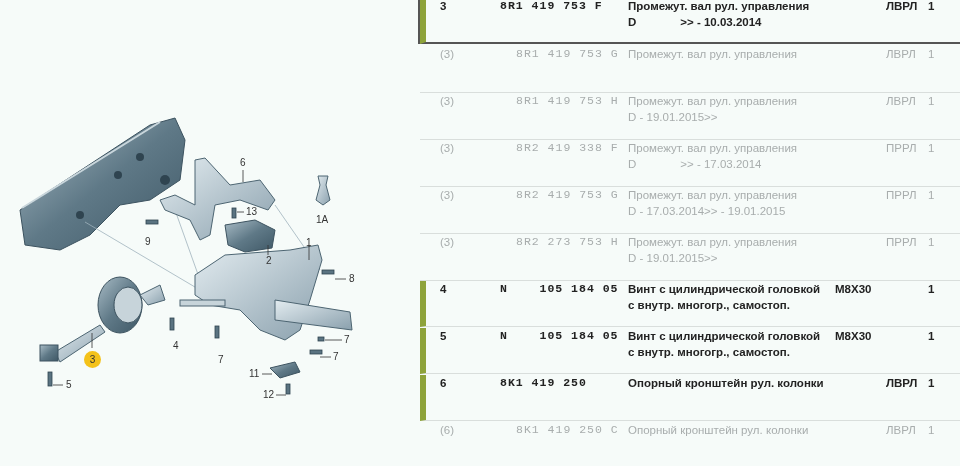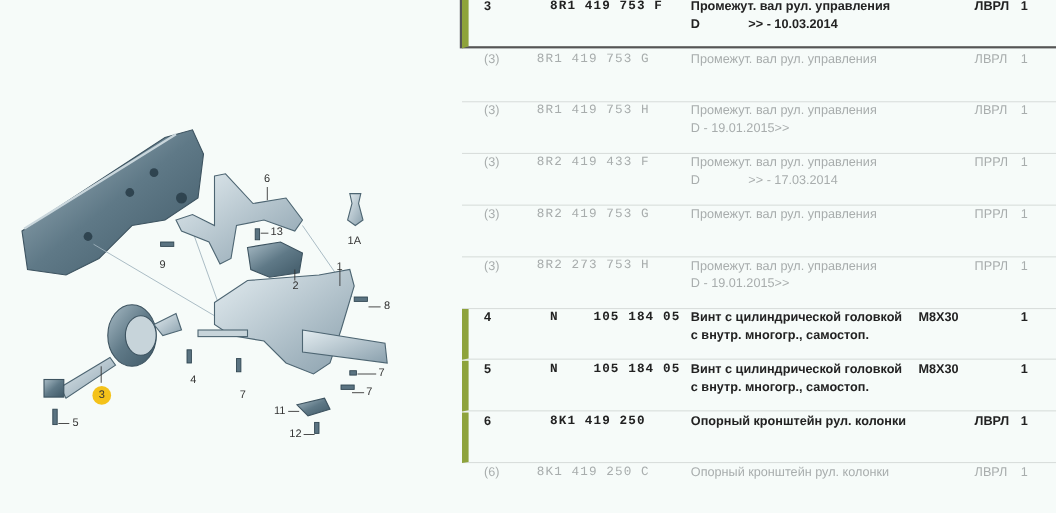--- a/index.html
+++ b/index.html
@@ -43,21 +43,21 @@
     font-weight:bold; color:#222;
   }
   .row.current::before {
     content:""; position:absolute; left:-8px; top:0; bottom:-2px; width:2px; background:#555;
   }
   .row.dim { color:#a8adad; }
   .cell { position:absolute; top:0; line-height:16px; white-space:nowrap; }
   .pos { left:20px; }
   .active .pos, .current .pos { left:14px; }
   .part {
-    left:68px; font-family:"Liberation Mono", monospace; font-size:11.5px; letter-spacing:1px;
+    left:96px; font-family:"Liberation Mono", monospace; font-size:11.5px; letter-spacing:1px;
   }
   .active .part, .current .part { left:74px; }
   .desc { left:208px; }
   .active .desc, .current .desc { left:202px; }
   .desc .l2 { display:block; }
   .desc .l2 .gap { display:inline-block; width:44px; }
   .note { left:415px;text-align:right; }
   .active .note, .current .note { left:409px; }
   .code { left:466px; }
   .active .code, .current .code { left:460px; }
@@ -175,30 +175,30 @@
   <div class="row dim" style="top:93px">
     <span class="cell pos">(3)</span>
     <span class="cell part">8R1 419 753 H</span>
     <span class="cell desc"><span>Промежут. вал рул. управления</span><span class="l2">D - 19.01.2015&gt;&gt;</span></span>
     <span class="cell code">ЛВРЛ</span>
     <span class="cell qty">1</span>
   </div>
 
   <div class="row dim" style="top:140px">
     <span class="cell pos">(3)</span>
-    <span class="cell part">8R2 419 433 F</span>
+    <span class="cell part">8R2 419 338 F</span>
     <span class="cell desc"><span>Промежут. вал рул. управления</span><span class="l2"><span>D</span><span class="gap"></span><span>&gt;&gt; - 17.03.2014</span></span></span>
     <span class="cell code">ПРРЛ</span>
     <span class="cell qty">1</span>
   </div>
 
   <div class="row dim" style="top:187px">
     <span class="cell pos">(3)</span>
     <span class="cell part">8R2 419 753 G</span>
-    <span class="cell desc"><span>Промежут. вал рул. управления</span></span>
+    <span class="cell desc"><span>Промежут. вал рул. управления</span><span class="l2">D - 17.03.2014&gt;&gt; - 19.01.2015</span></span>
     <span class="cell code">ПРРЛ</span>
     <span class="cell qty">1</span>
   </div>
 
   <div class="row dim" style="top:234px">
     <span class="cell pos">(3)</span>
     <span class="cell part">8R2 273 753 H</span>
     <span class="cell desc"><span>Промежут. вал рул. управления</span><span class="l2">D - 19.01.2015&gt;&gt;</span></span>
     <span class="cell code">ПРРЛ</span>
     <span class="cell qty">1</span>

